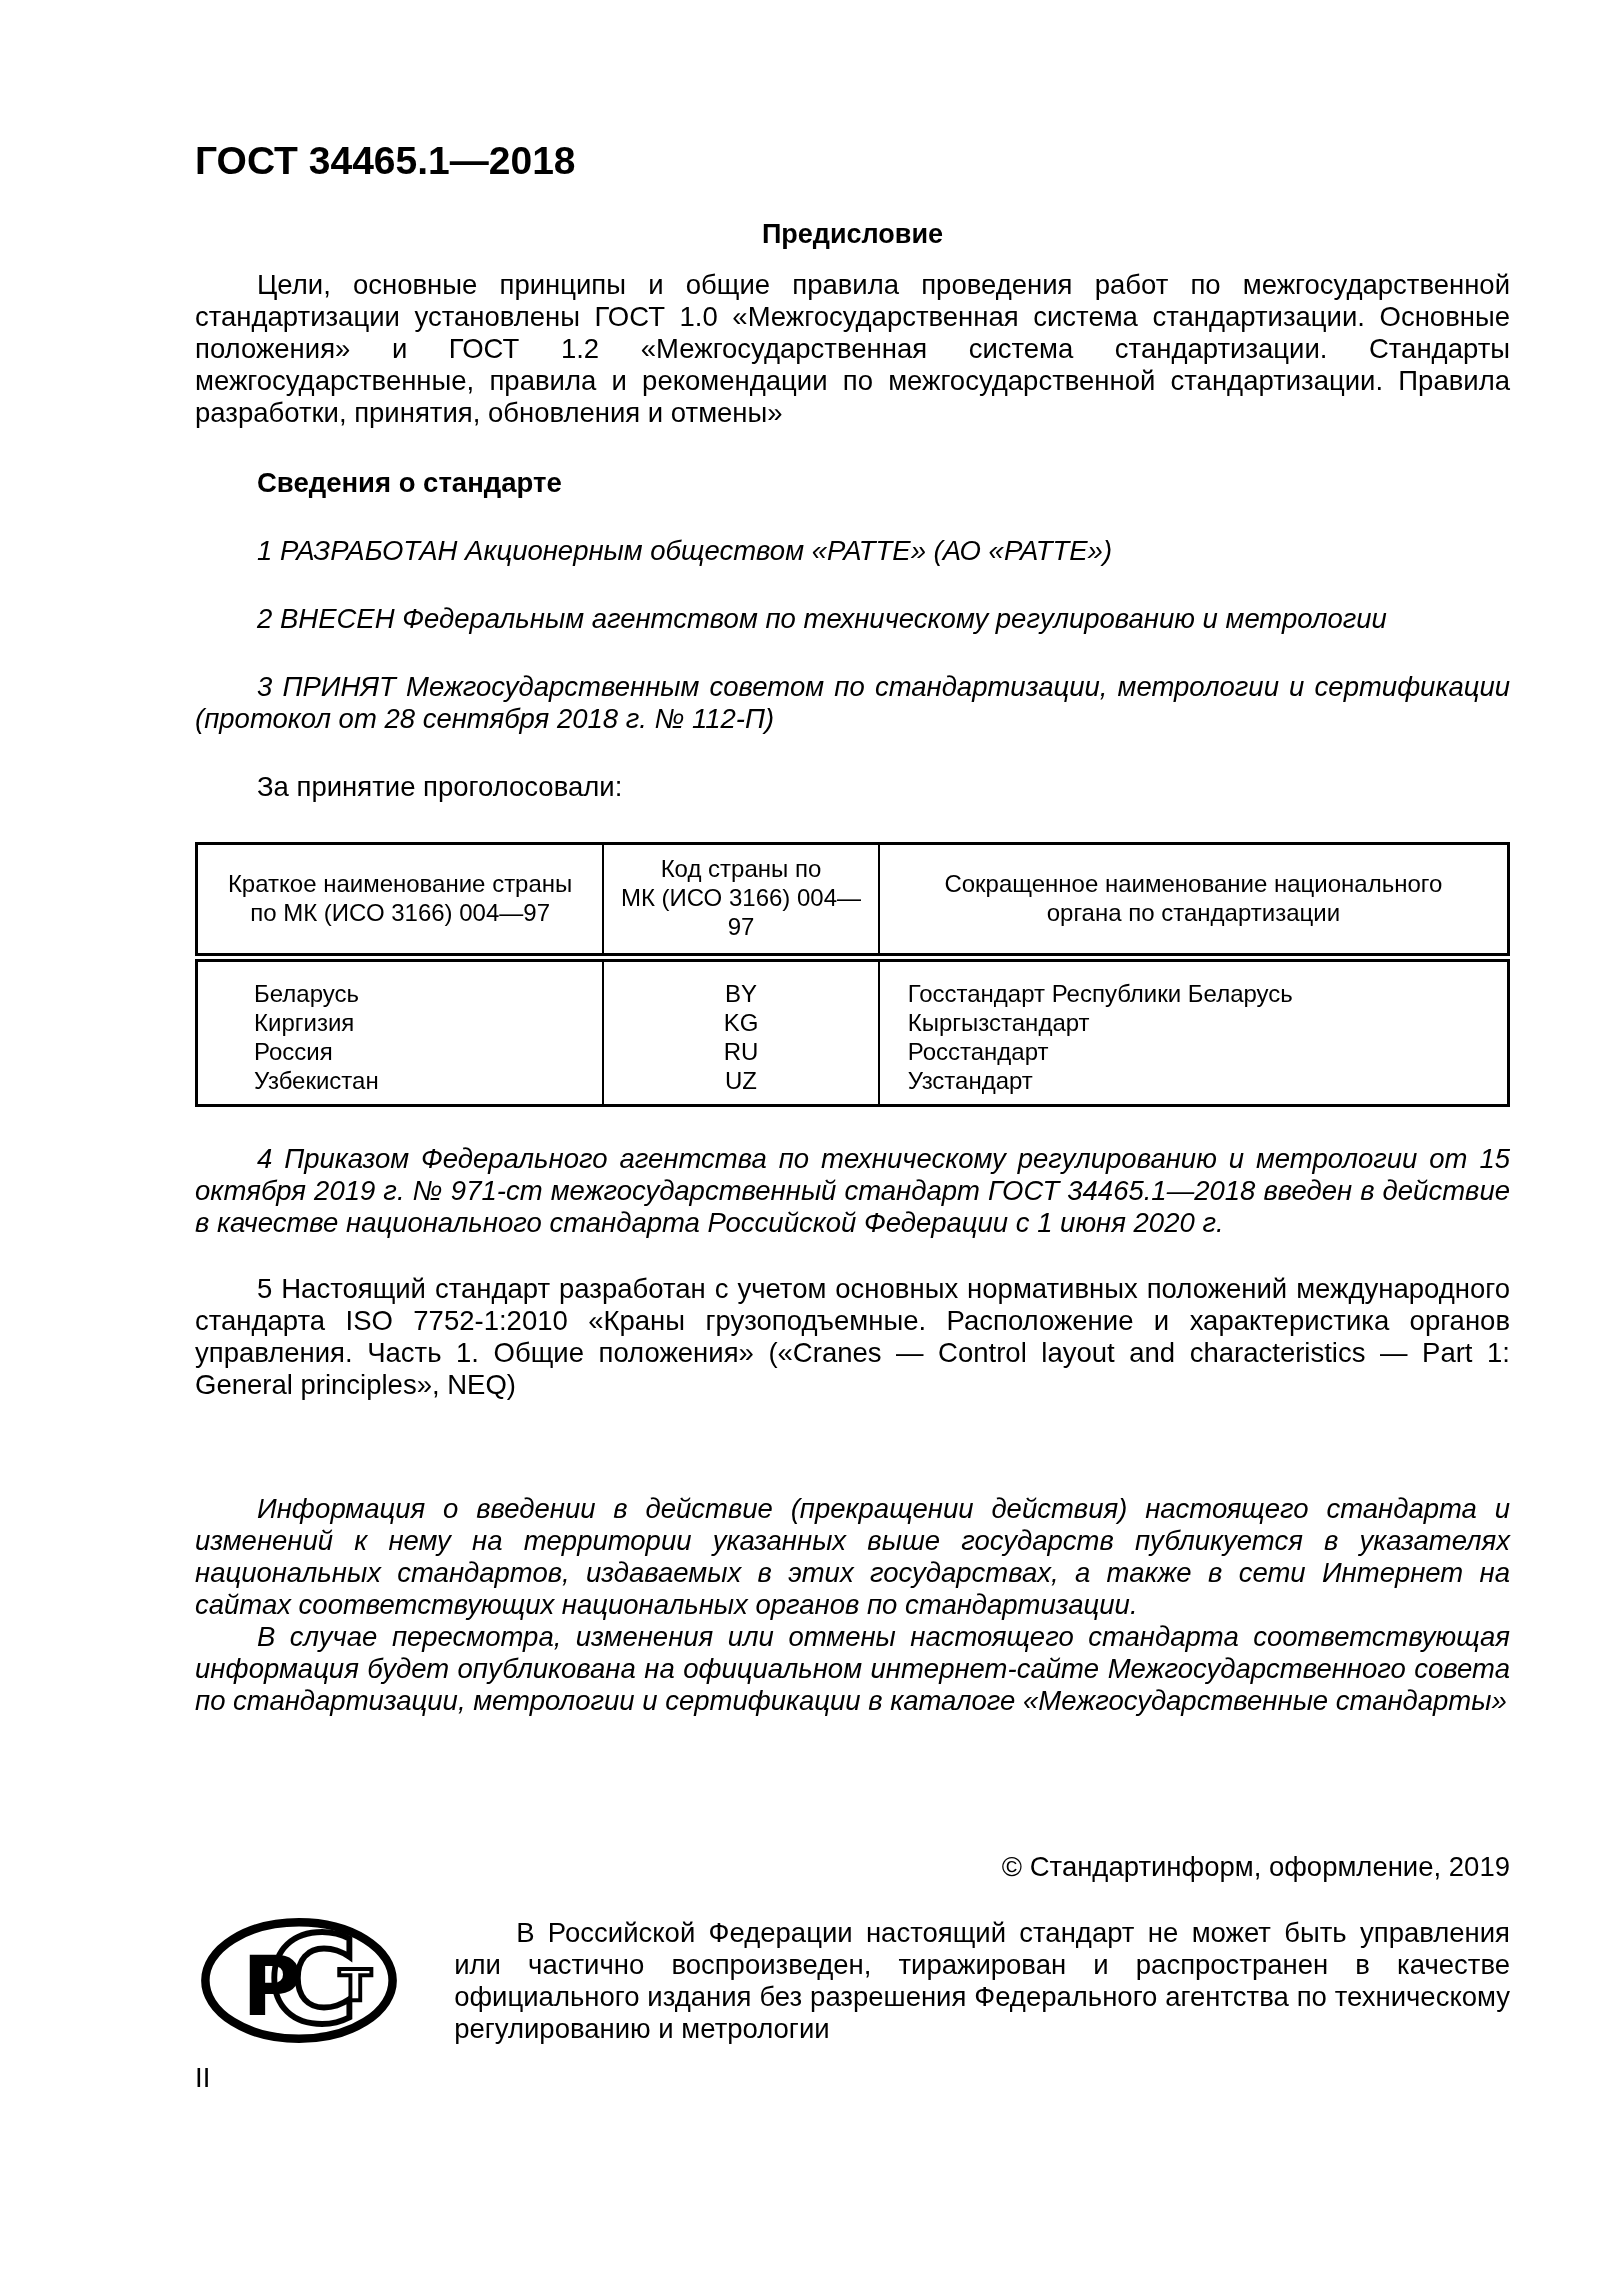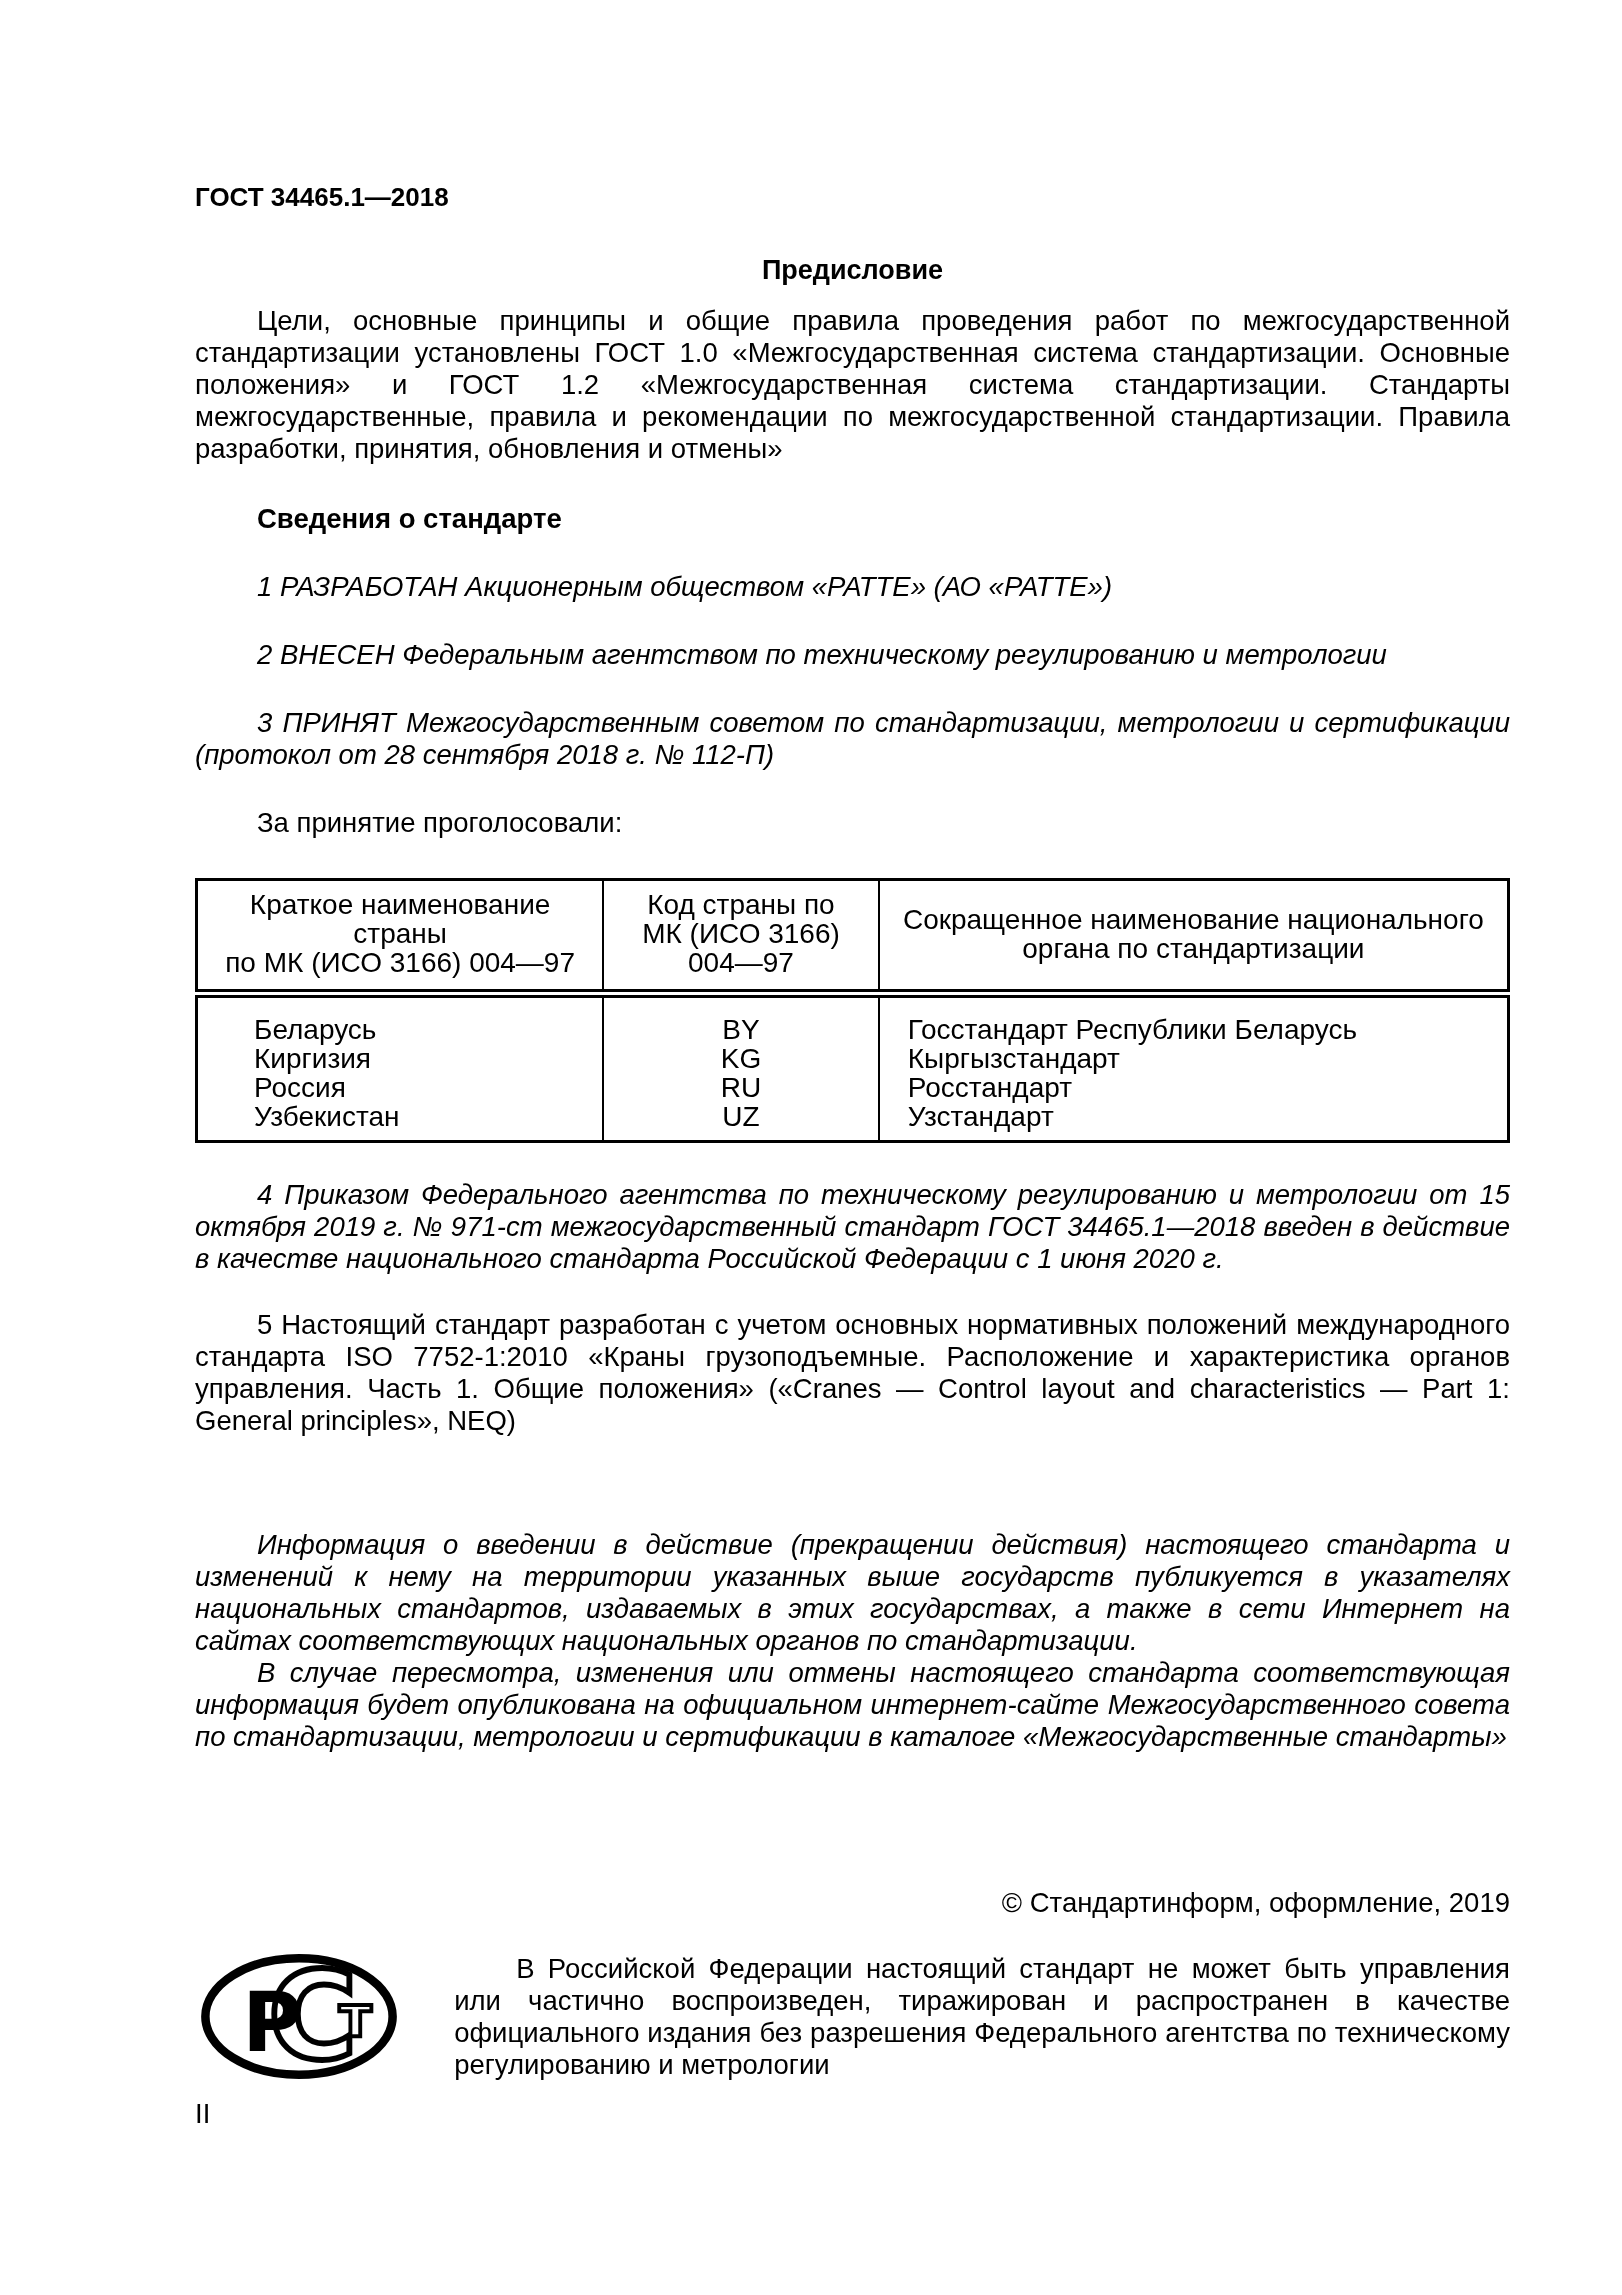--- a/index.html
+++ b/index.html
@@ -12,23 +12,22 @@
     color: #000000;
     font-family: "Liberation Sans", sans-serif;
     font-size: 27.5px;
     line-height: 32px;
     box-sizing: border-box;
     padding: 144px 113px 0 195px;
     overflow: hidden;
   }
   .doc-code {
     font-weight: 700;
-    font-size: 26px;
+    font-size: 39px;
     line-height: 34px;
-    margin-top: 36px;
   }
   .page-title {
     margin: 37px 0 0 0;
     text-align: center;
     font-weight: 700;
     font-size: 27px;
     line-height: 38px;
   }
   .para {
     margin: 0;
@@ -44,21 +43,21 @@
   }
   .clause { margin-top: 36px; font-style: italic; }
   .clause-after { margin-top: 34px; }
   .vote-lead { margin-top: 36px; text-align: left; }
 
   table.vote-table {
     width: 100%;
     margin-top: 39px;
     border-collapse: collapse;
     border: 3.9px solid #000;
-    font-size: 28px;
+    font-size: 24px;
     line-height: 29px;
   }
   .vote-table th, .vote-table td {
     border: 2px solid #000;
   }
   .vote-table th {
     font-weight: 400;
     text-align: center;
     vertical-align: middle;
     white-space: pre-line;

